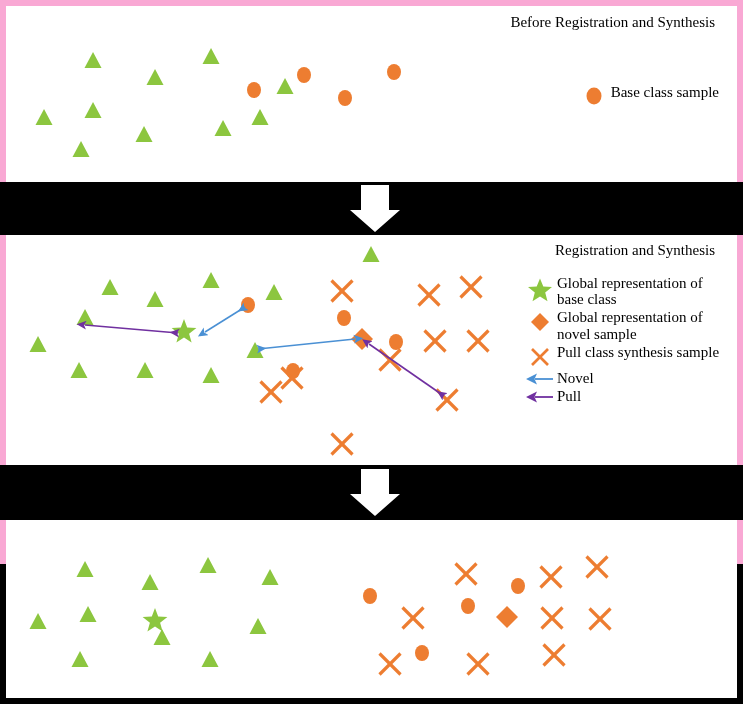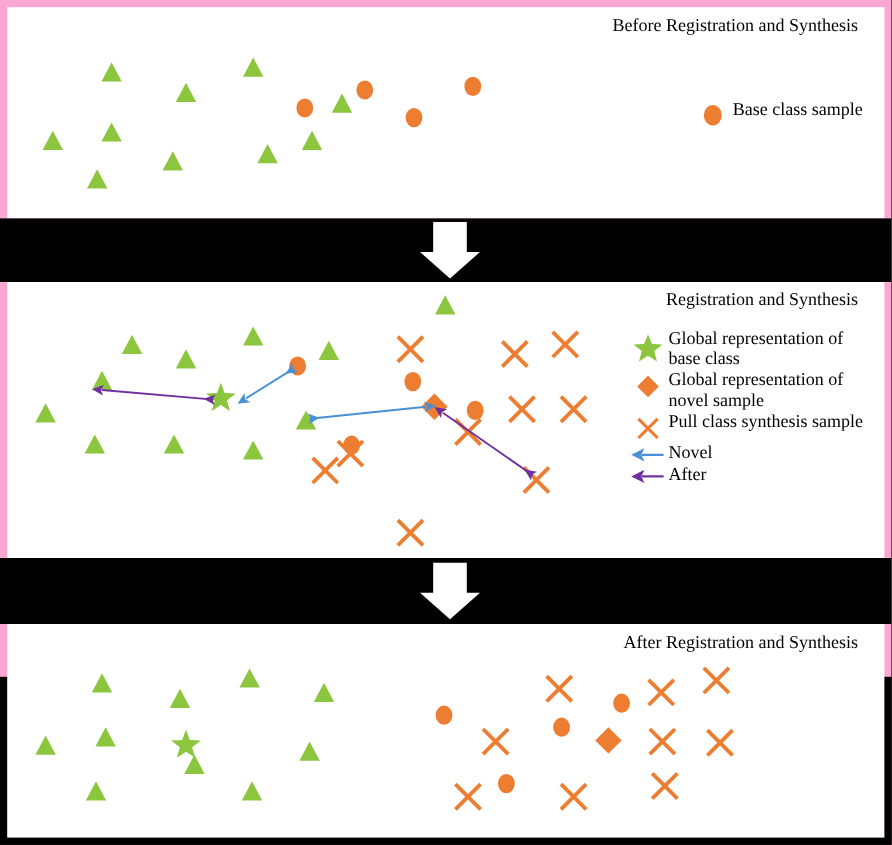--- a/index.html
+++ b/index.html
@@ -189,34 +189,33 @@
         <span class="ltext">Novel</span>
       </div>
 
       <div class="lrow">
         <span class="lglyph">
           <svg width="30" height="14" viewBox="0 0 30 14">
             <line x1="10" y1="7" x2="28" y2="7" stroke="#7030A0" stroke-width="1.8"></line>
             <polygon points="1,7 12,1.5 9.5,7 12,12.5" fill="#7030A0"></polygon>
           </svg>
         </span>
-        <span class="ltext">After</span>
+        <span class="ltext">Pull</span>
       </div>
     </div>
   </div>
 
   <div class="gap" style="top:465px;height:55px;">
     <svg width="743" height="55" viewBox="0 0 743 55">
       <polygon points="361,4 389,4 389,29 400,29 375,51 350,29 361,29" fill="#ffffff"></polygon>
     </svg>
   </div>
 
   <div class="panel" id="panel-after" style="left:6px;top:520px;width:731px;height:178px;">
 
-    <div class="ptitle" style="right:22px;top:8px;">After Registration and Synthesis</div>
 
     <svg class="plot" viewBox="0 0 731 178">
       <g id="mk-after">
           <polygon points="79,41 87.5,57 70.5,57" fill="#8CC63F"></polygon>
           <polygon points="144,54 152.5,70 135.5,70" fill="#8CC63F"></polygon>
           <polygon points="202,37 210.5,53 193.5,53" fill="#8CC63F"></polygon>
           <polygon points="264,49 272.5,65 255.5,65" fill="#8CC63F"></polygon>
           <polygon points="32,93 40.5,109 23.5,109" fill="#8CC63F"></polygon>
           <polygon points="82,86 90.5,102 73.5,102" fill="#8CC63F"></polygon>
           <polygon points="156,109 164.5,125 147.5,125" fill="#8CC63F"></polygon>

